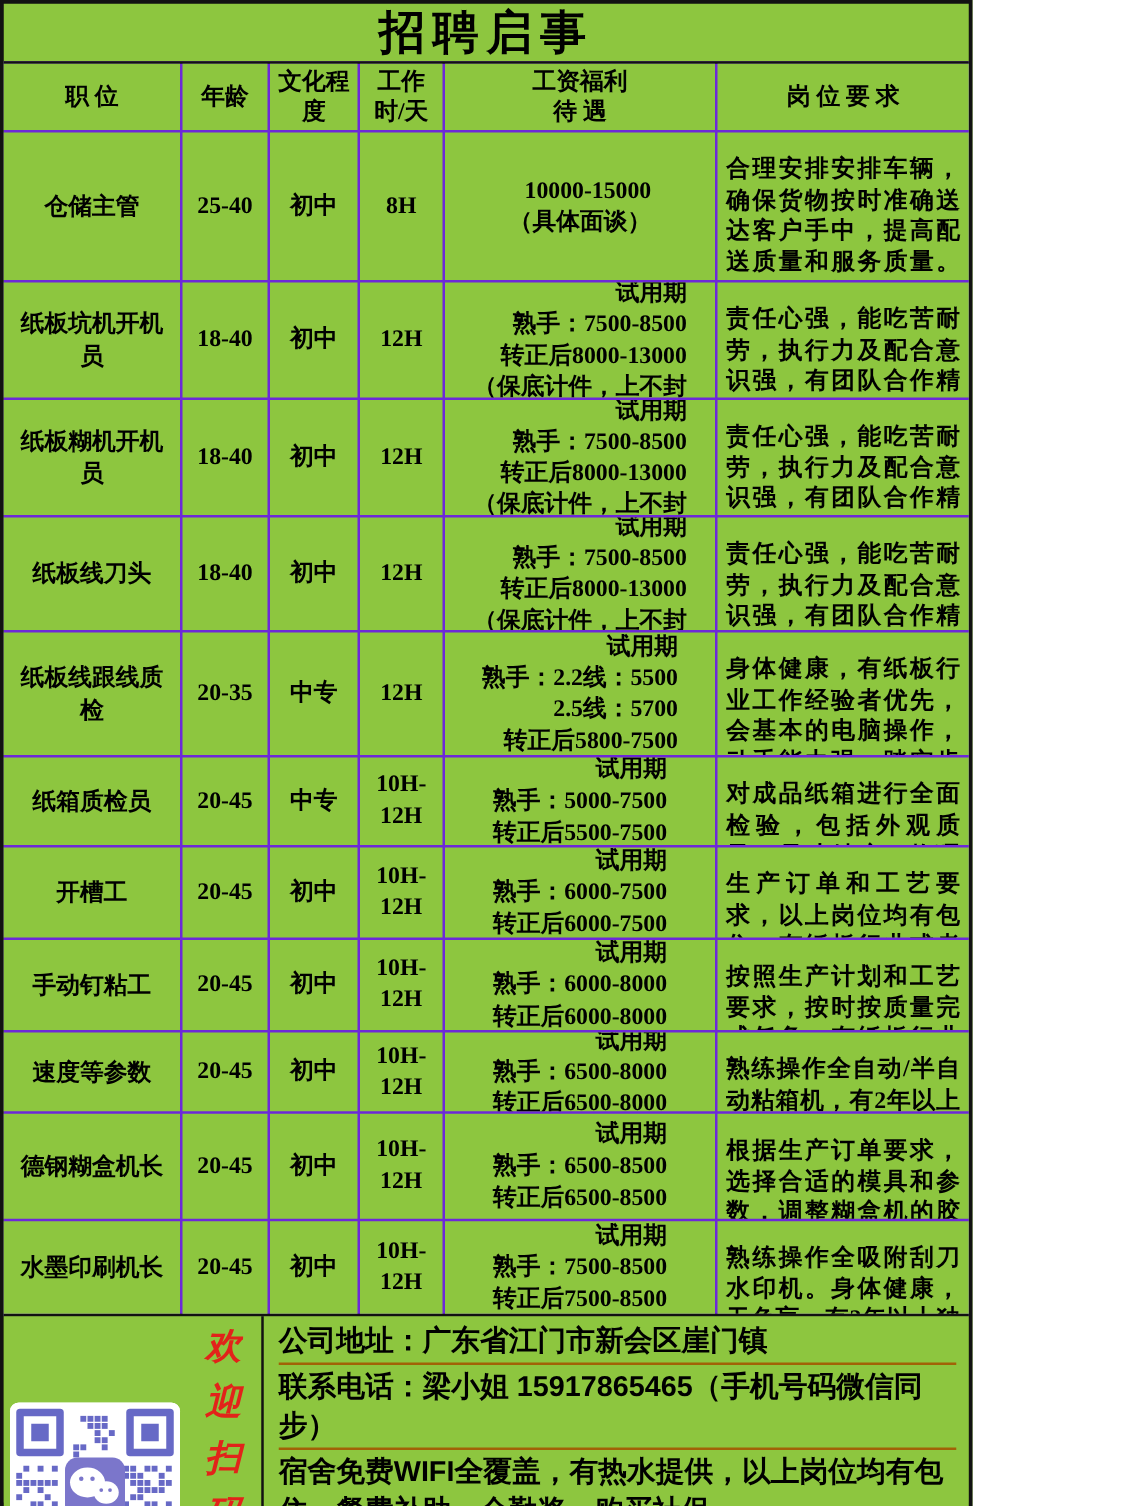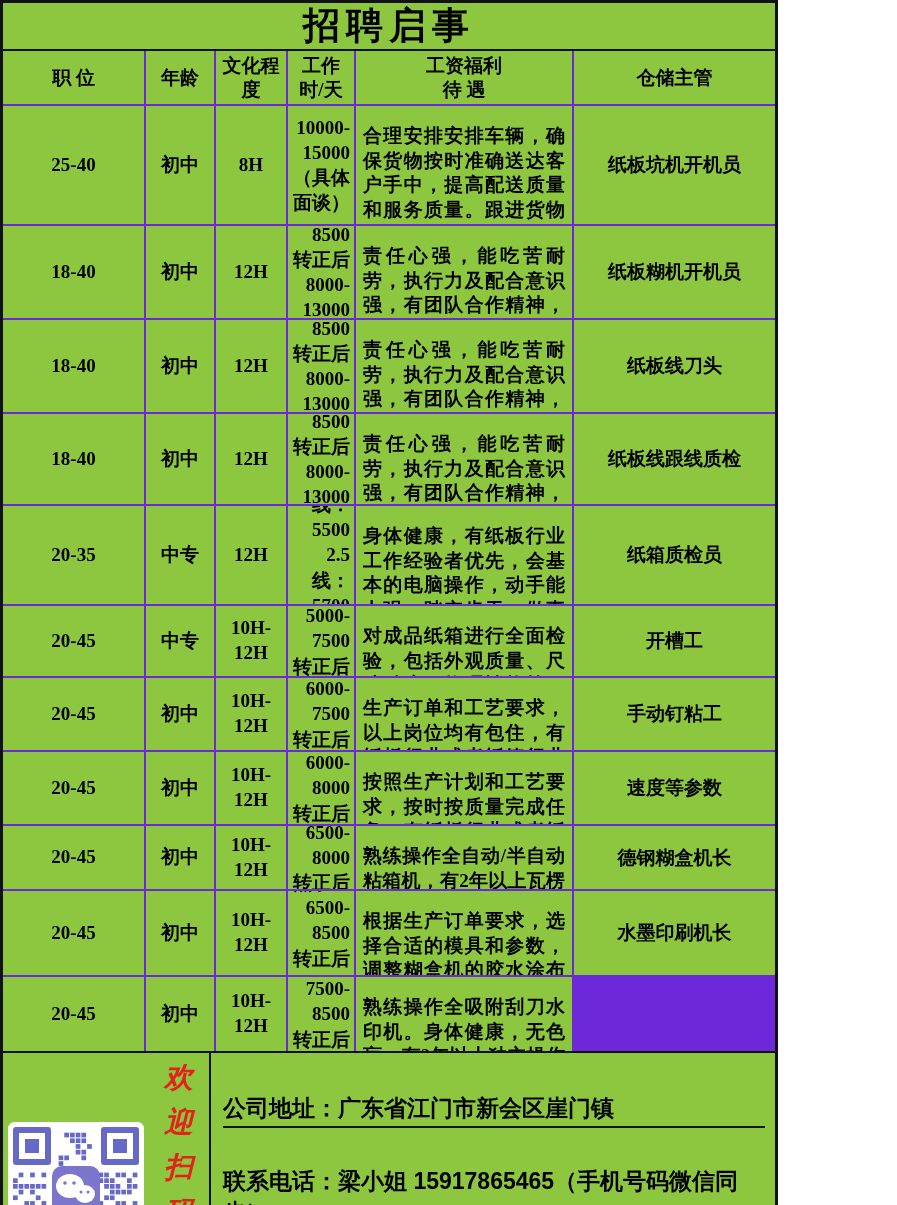--- a/index.html
+++ b/index.html
@@ -13,41 +13,42 @@
   .sm{font-size:19px;white-space:pre-line;text-align:center;line-height:1.3;}
   .sal{font-size:19px;white-space:pre-line;text-align:right;line-height:1.32;padding:0 4px;}
   .req{font-size:19px;line-height:1.3;padding:18px 7px;display:block;text-align:justify;text-align-last:center;}
   .footer{flex:1;background:#121212;display:grid;grid-template-columns:206px 1fr;gap:2px;}
   .fcell{background:#8dc63f;}
   .f-left{display:flex;align-items:center;justify-content:flex-start;padding:2px;}
   .qr-box{width:136px;height:136px;background:#fff;border-radius:7px;position:relative;flex:none;margin-left:3px;}
   .qr-caption{font-size:29px;font-weight:700;font-style:italic;color:#e2231a;line-height:1.55;white-space:pre-line;text-align:center;margin-left:6px;font-family:"Liberation Sans","DejaVu Sans",sans-serif;}
   .f-right{font-family:"Liberation Sans","DejaVu Sans",sans-serif;font-weight:700;color:#000;padding:2px 10px 0 12px;display:flex;flex-direction:column;}
   .f-line{font-size:23px;line-height:1.35;padding:2px 0;}
-  .f-line.rule{border-bottom:2px solid #0f172a;margin-top:36px;}
+  .f-line.rule{border-bottom:2px solid #a16207;}
   .f-line.tall{flex:1;}
   .bottom-strip{height:6px;background:#2a8077;}
 </style>
 </head>
 <body>
 
 <div class="poster">
 
   <div class="title">招聘启事</div>
 
   <div class="grid">
 
     <div class="cell hdr">职  位</div>
     <div class="cell hdr">年龄</div>
     <div class="cell hdr">文化程
 度</div>
     <div class="cell hdr">工作
 时/天</div>
     <div class="cell hdr">工资福利
 待  遇</div>
+    <div class="cell hdr">岗 位 要 求</div>
 
     <div class="cell pos">仓储主管</div>
     <div class="cell sm">25-40</div>
     <div class="cell sm">初中</div>
     <div class="cell sm">8H</div>
     <div class="cell sal">10000-15000
 （具体面谈）</div>
     <div class="cell req">合理安排安排车辆，确保货物按时准确送达客户手中，提高配送质量和服务质量。跟进货物运输过程，及时处理运输过程中的异常情况。降低运输成本，提高团队的工作积极性</div>
 
     <div class="cell pos">纸板坑机开机员</div>

